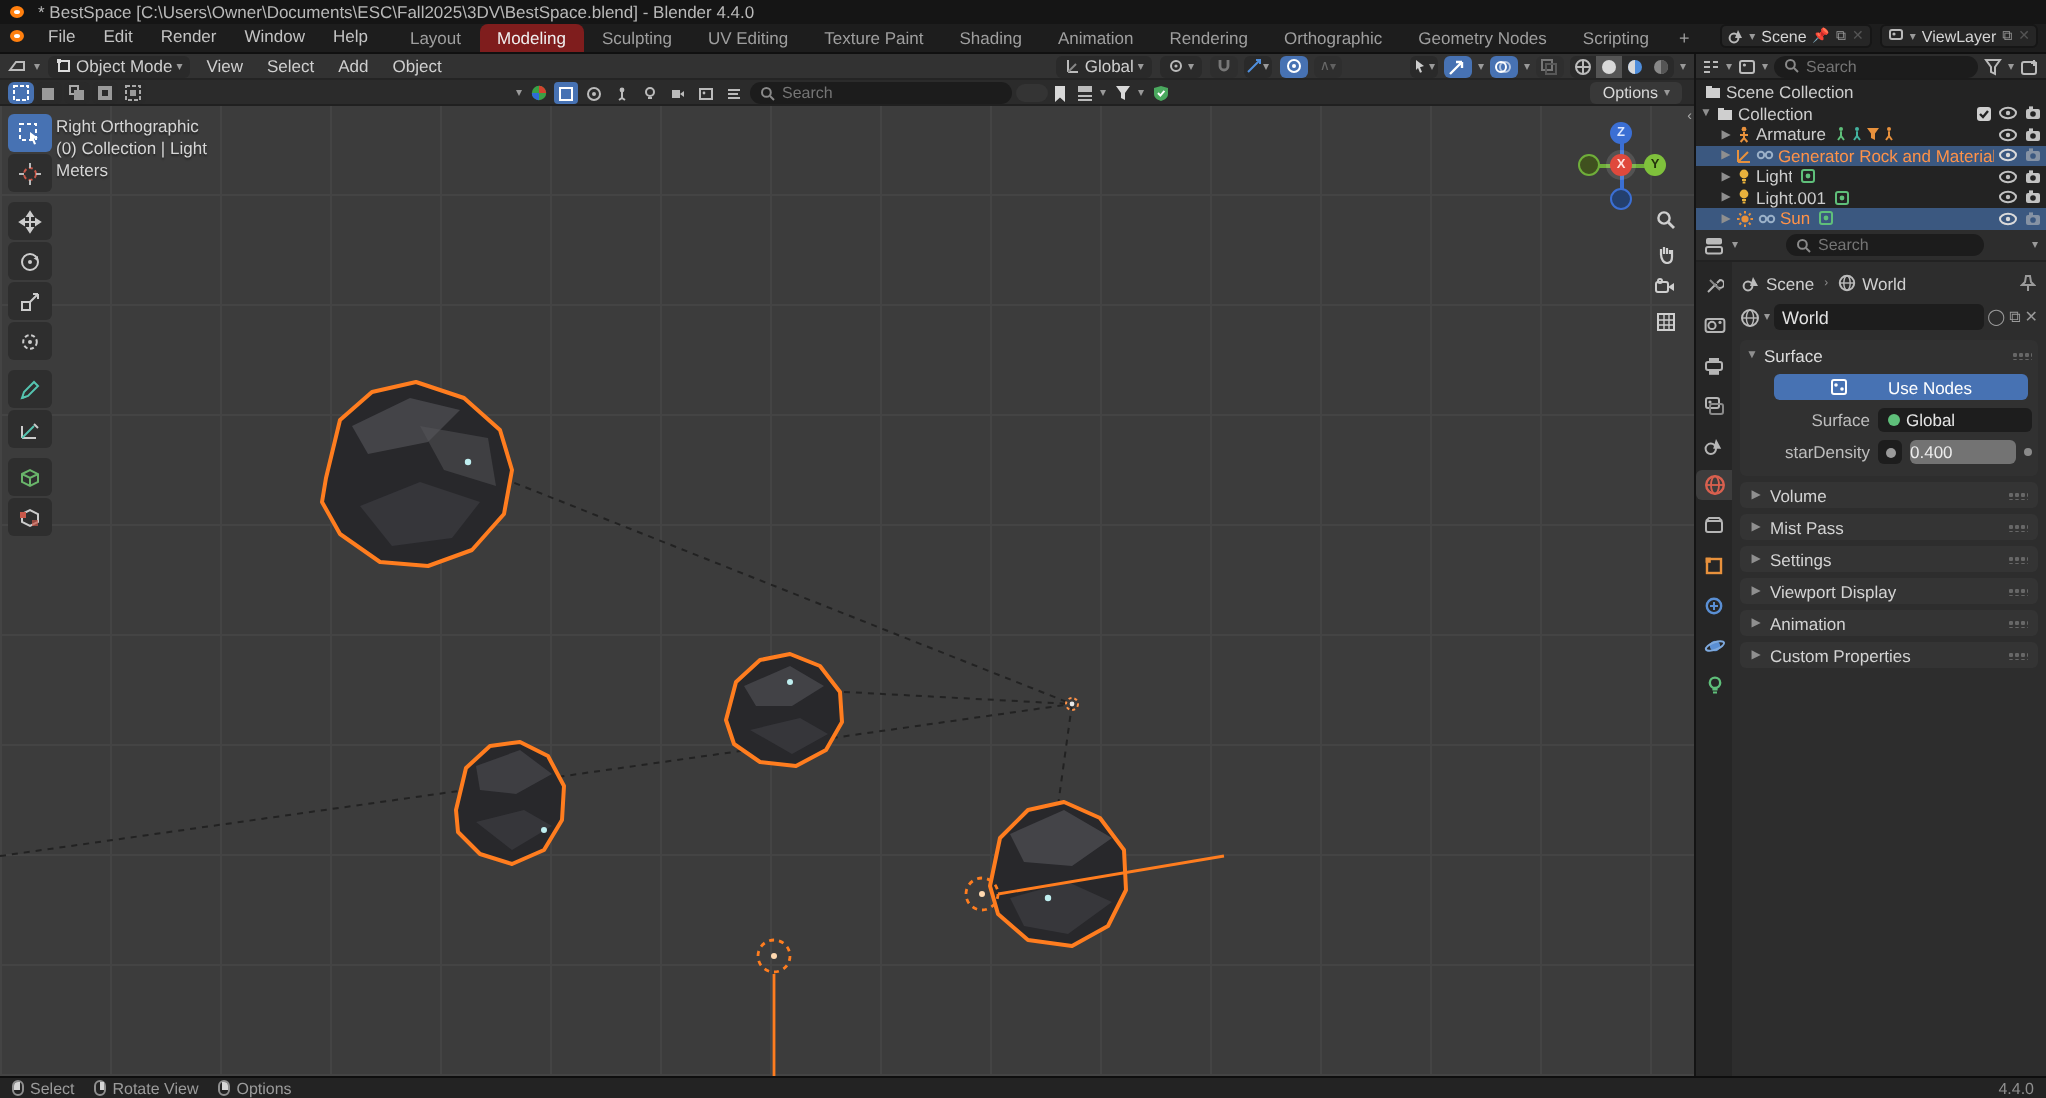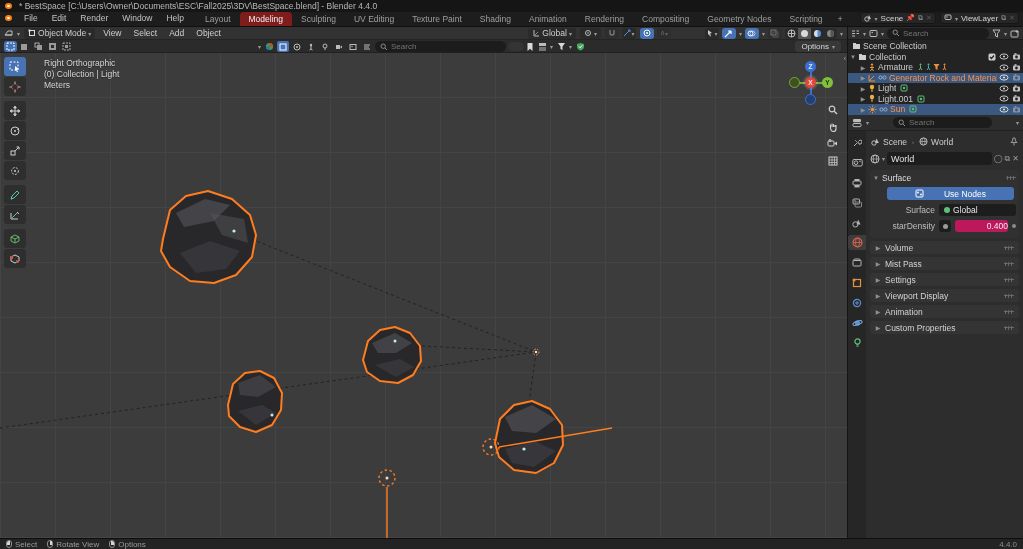--- a/index.html
+++ b/index.html
@@ -66,21 +66,21 @@
   .searchbox.small input { width:78px; }
   .pill { width:16px; height:9px; border-radius:5px; background:#3a3a3a; opacity:.6; }
   .options-btn { margin-left:auto; display:flex; align-items:center; gap:3px; background:#383838;
     border-radius:3px; height:11px; padding:0 6px; font-size:8px; color:#d8d8d8; margin-right:2px; }
 
   
   .viewport { position:relative; flex:1; background-color:#3c3c3c; overflow:hidden;
     background-image:
       repeating-linear-gradient(0deg,#444 0,#444 1px,transparent 1px,transparent 55px),
       repeating-linear-gradient(90deg,#444 0,#444 1px,transparent 1px,transparent 55px); }
-  .vp-info { position:absolute; left:44px; top:5px; color:#d6d6d6; font-size:8.5px; line-height:11px;
+  .vp-info { position:absolute; left:28px; top:5px; color:#d6d6d6; font-size:8.5px; line-height:11px;
     text-shadow:0 1px 1px rgba(0,0,0,.4); }
   .toolbar { position:absolute; left:4px; top:4px; width:22px; display:flex; flex-direction:column;
     gap:1px; }
   .tool-btn { width:22px; height:19px; background:#2e2e2e; border-radius:3px; display:flex;
     align-items:center; justify-content:center; }
   .tool-btn.active { background:#4772b3; }
   .tool-btn.gap { margin-top:4px; }
 
   .navgizmo { position:absolute; right:14px; top:8px; width:44px; height:44px; }
   .axisball { position:absolute; width:11px; height:11px; border-radius:50%; display:flex;
@@ -128,22 +128,22 @@
   .grip { margin-left:auto; width:10px; height:4px; opacity:.5;
     background-image:radial-gradient(circle,#9a9a9a 1px,transparent 1.2px); background-size:3px 3px; }
   .usenodes { margin:3px 2px 0 14px; height:13px; background:#4772b3; border-radius:3px; display:flex;
     align-items:center; justify-content:center; gap:20px; color:#fff; font-size:8.5px; }
   .prop-row { display:flex; align-items:center; margin-top:4px; gap:4px; }
   .prop-label { width:62px; text-align:right; color:#bdbdbd; font-size:8.5px; }
   .prop-value { flex:1; display:flex; align-items:center; gap:3px; background:#1d1d1d;
     border-radius:3px; height:12px; padding:0 5px; color:#e5e5e5; font-size:8.5px; }
   .dot-toggle { width:12px; height:12px; border-radius:3px; background:#1d1d1d; display:flex;
     align-items:center; justify-content:center; }
-  .slider { flex:1; background:#be185d; border-radius:3px; height:12px; display:flex;
-    align-items:center; justify-content:flex-end; color:#ececec; font-size:8.5px; }
+  .slider { flex:1; background:#737373; border-radius:3px; height:12px; display:flex;
+    align-items:center; justify-content:flex-start; color:#ececec; font-size:8.5px; }
   .decor { width:4px; height:4px; border-radius:50%; background:#8a8a8a; }
   .cpanel { margin-top:3px; background:#343434; border-radius:3px; height:13px; display:flex;
     align-items:center; gap:4px; padding:0 5px; color:#d3d3d3; font-size:8.5px; }
   .cpanel .o-chev { font-size:6px; }
 
   
   .statusbar { height:11px; background:#232323; border-top:1px solid #0e0e0e; display:flex;
     align-items:center; gap:10px; padding:0 6px; font-size:8px; color:#9b9b9b; flex:0 0 auto; }
   .sb-item { display:flex; align-items:center; gap:3px; }
   .mouse { width:6px; height:8px; border:1px solid #8f8f8f; border-radius:3px; position:relative; }
@@ -181,21 +181,21 @@
     </div>
     <div class="tabs">
       <span class="ws-tab">Layout</span>
       <span class="ws-tab active">Modeling</span>
       <span class="ws-tab">Sculpting</span>
       <span class="ws-tab">UV Editing</span>
       <span class="ws-tab">Texture Paint</span>
       <span class="ws-tab">Shading</span>
       <span class="ws-tab">Animation</span>
       <span class="ws-tab">Rendering</span>
-      <span class="ws-tab">Compositing</span>
+      <span class="ws-tab">Orthographic</span>
       <span class="ws-tab">Geometry Nodes</span>
       <span class="ws-tab">Scripting</span>
       <span class="ws-add">+</span>
     </div>
     <div class="menurow-right">
       <div class="id-widget">
         <span class="ico">
           <svg width="8" height="8" viewBox="0 0 8 8">
               <circle cx="3" cy="5" r="2.2" fill="none" stroke="#bbb"></circle>
               <path d="M5 1 L7 5 L3.5 5 Z" fill="#bbb"></path>

